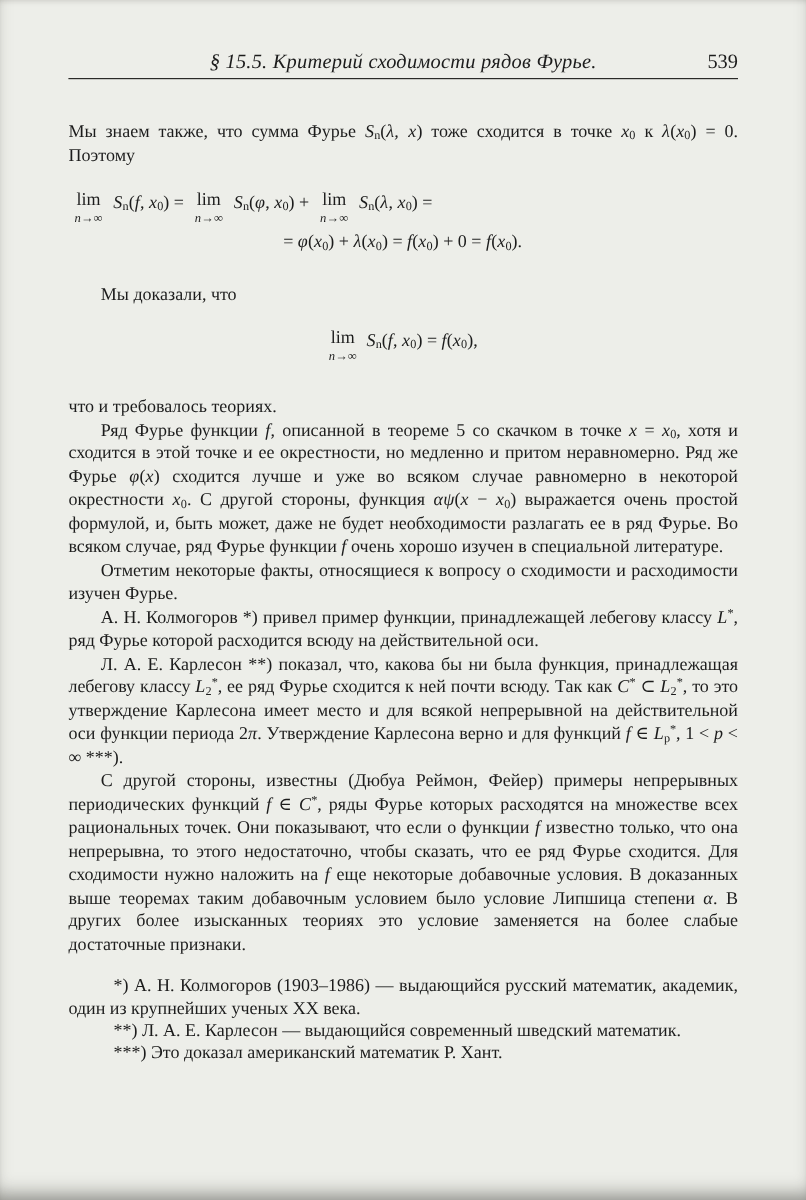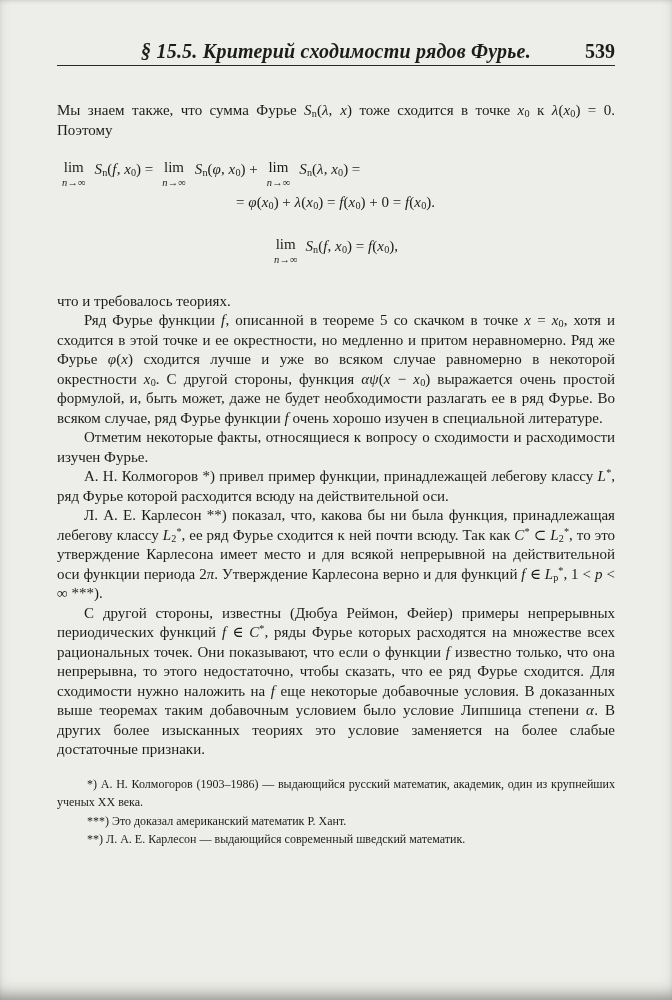--- a/index.html
+++ b/index.html
@@ -13,21 +13,21 @@
     width: 672px; height: 1000px;
     padding: 42px 57px 26px 57px;
     background: #edeee9;
     color: #1c1c1c;
     font-size: 15px; line-height: 19.5px;
     overflow: hidden;
     box-shadow: inset 0 -12px 16px -8px rgba(55,55,50,.55),
                 inset 0 3px 5px -3px rgba(55,55,50,.25);
   }
   
-  .running-head { position: relative; font-size: 20px; height: 19px; font-weight: bold; }
+  .running-head { position: relative; font-size: 17px; height: 19px; }
   .head-title { display: block; text-align: center; font-style: italic; letter-spacing: .2px; }
   .page-number { position: absolute; right: 0; top: 0; font-style: normal; text-align: right; }
   .head-rule { border: 0; border-bottom: 1.5px solid #2a2a28; margin: 4px 0 0 0; }
   main { margin-top: 35px; }
   
   p.para { margin: 0; text-align: justify; text-indent: 1.8em; }
   p.noindent { text-indent: 0; }
   sub, sup { font-size: 0.68em; line-height: 0; }
   sub { vertical-align: -0.22em; }
   sup { vertical-align: 0.5em; }
@@ -36,21 +36,21 @@
   .display { margin: 20px 0 24px 0; }
   .m-row { display: flex; align-items: flex-start; }
   .m-row1 { justify-content: flex-start; gap: 9px; padding-left: 5px; }
   .m-row2 { display: block; text-align: center; margin-top: 5px; padding-right: 1px; }
   .m-center { justify-content: center; gap: 8px; margin: 19px 0 27px 0; }
   .lim { display: inline-flex; flex-direction: column; align-items: center; }
   .lim-word { line-height: 15px; }
   .lim-sub { font-size: 10.5px; line-height: 11px; margin-top: 2px; white-space: nowrap; }
   .frag { white-space: nowrap; }
   
-  .footnotes { margin-top: 15px; font-size: 12px; line-height: 18.5px; }
+  .footnotes { margin-top: 15px; font-size: 15px; line-height: 18.5px; }
   .footnote { margin: 0; text-align: justify; text-indent: 2.5em; }
 </style>
 </head>
 <body>
 
 <div class="page">
 
   <header>
     <div class="running-head">
       <span class="head-title">§ 15.5.  Критерий сходимости рядов Фурье.</span>
@@ -77,37 +77,38 @@
         <span class="frag"><i>S</i><sub>n</sub>(<i>φ</i>, <i>x</i><sub>0</sub>) +</span>
         <span class="lim">
           <span class="lim-word">lim</span>
           <span class="lim-sub"><i>n</i>→∞</span>
         </span>
         <span class="frag"><i>S</i><sub>n</sub>(<i>λ</i>, <i>x</i><sub>0</sub>) =</span>
       </div>
       <div class="m-row2">= <i>φ</i>(<i>x</i><sub>0</sub>) + <i>λ</i>(<i>x</i><sub>0</sub>) = <i>f</i>(<i>x</i><sub>0</sub>) + 0 = <i>f</i>(<i>x</i><sub>0</sub>).</div>
     </div>
 
+    <p class="para">Мы доказали, что</p>
 
     <div class="m-row m-center">
       <span class="lim">
         <span class="lim-word">lim</span>
         <span class="lim-sub"><i>n</i>→∞</span>
       </span>
       <span class="frag"><i>S</i><sub>n</sub>(<i>f</i>, <i>x</i><sub>0</sub>) = <i>f</i>(<i>x</i><sub>0</sub>),</span>
     </div>
 
     <p class="para noindent">что и требовалось теориях.</p>
     <p class="para">Ряд Фурье функции <i>f</i>, описанной в теореме 5 со скачком в точке <i>x</i> = <i>x</i><sub>0</sub>, хотя и сходится в этой точке и ее окрестности, но медленно и притом неравномерно. Ряд же Фурье <i>φ</i>(<i>x</i>) сходится лучше и уже во всяком случае равномерно в некоторой окрестности <i>x</i><sub>0</sub>. С другой стороны, функция <i>αψ</i>(<i>x</i> − <i>x</i><sub>0</sub>) выражается очень простой формулой, и, быть может, даже не будет необходимости разлагать ее в ряд Фурье. Во всяком случае, ряд Фурье функции <i>f</i> очень хорошо изучен в специальной литературе.</p>
     <p class="para">Отметим некоторые факты, относящиеся к вопросу о сходимости и расходимости изучен Фурье.</p>
     <p class="para">А. Н. Колмогоров *) привел пример функции, принадлежащей лебегову классу <i>L</i><sup>*</sup>, ряд Фурье которой расходится всюду на действительной оси.</p>
     <p class="para">Л. А. Е. Карлесон **) показал, что, какова бы ни была функция, принадлежащая лебегову классу <i>L</i><sub>2</sub><sup>*</sup>, ее ряд Фурье сходится к ней почти всюду. Так как <i>C</i><sup>*</sup> ⊂ <i>L</i><sub>2</sub><sup>*</sup>, то это утверждение Карлесона имеет место и для всякой непрерывной на действительной оси функции периода 2<i>π</i>. Утверждение Карлесона верно и для функций <i>f</i> ∈ <i>L</i><sub>p</sub><sup>*</sup>,  1 &lt; <i>p</i> &lt; ∞ ***).</p>
     <p class="para">С другой стороны, известны (Дюбуа Реймон, Фейер) примеры непрерывных периодических функций <i>f</i> ∈ <i>C</i><sup>*</sup>, ряды Фурье которых расходятся на множестве всех рациональных точек. Они показывают, что если о функции <i>f</i> известно только, что она непрерывна, то этого недостаточно, чтобы сказать, что ее ряд Фурье сходится. Для сходимости нужно наложить на <i>f</i> еще некоторые добавочные условия. В доказанных выше теоремах таким добавочным условием было условие Липшица степени <i>α</i>. В других более изысканных теориях это условие заменяется на более слабые достаточные признаки.</p>
 
   </main>
 
   <footer class="footnotes">
     <p class="footnote">*)  А. Н. Колмогоров (1903–1986) — выдающийся русский математик, академик, один из крупнейших ученых XX века.</p>
+    <p class="footnote">**)  Л. А. Е. Карлесон — выдающийся современный шведский математик.</p>
     <p class="footnote">***)  Это доказал американский математик Р. Хант.</p>
-    <p class="footnote">**)  Л. А. Е. Карлесон — выдающийся современный шведский математик.</p>
   </footer>
 
 </div>
 
 </body></html>

